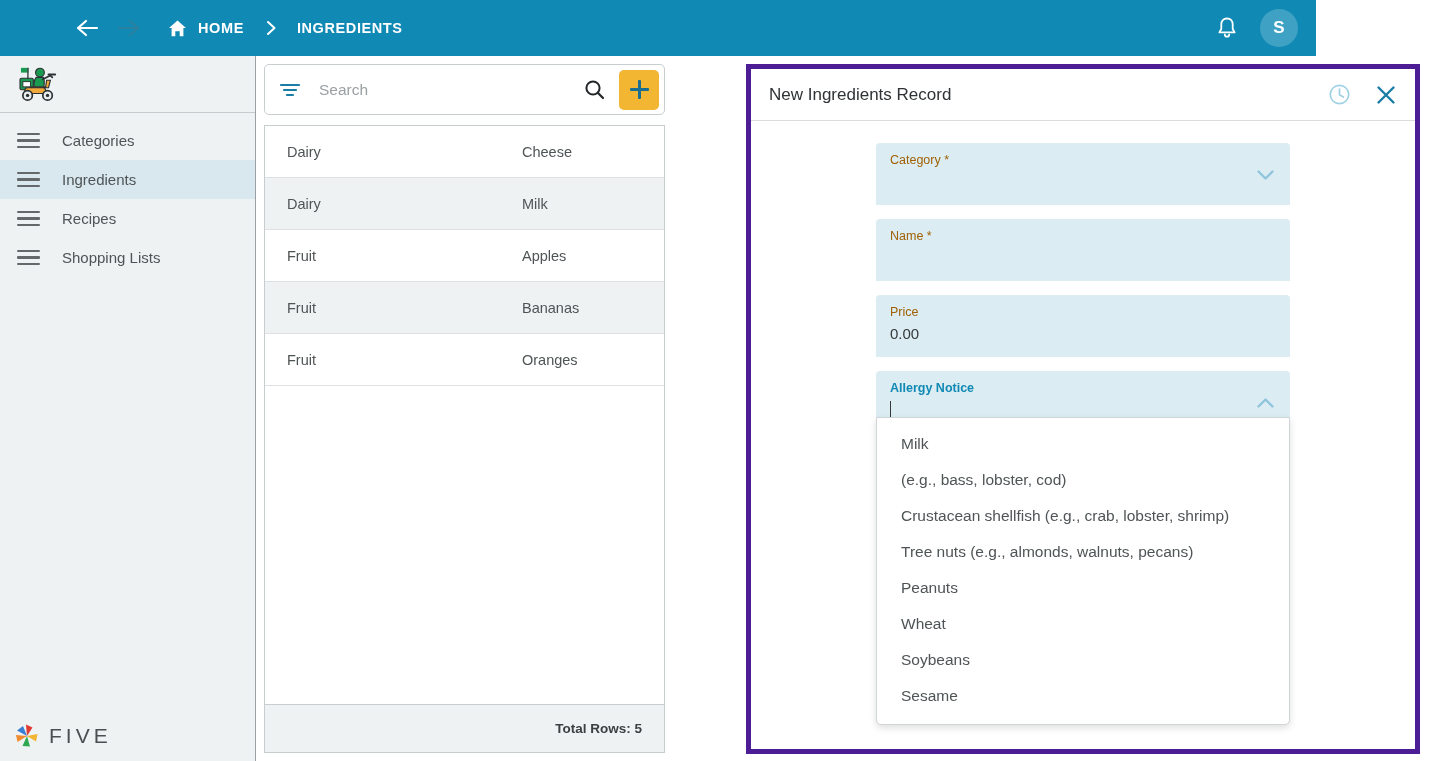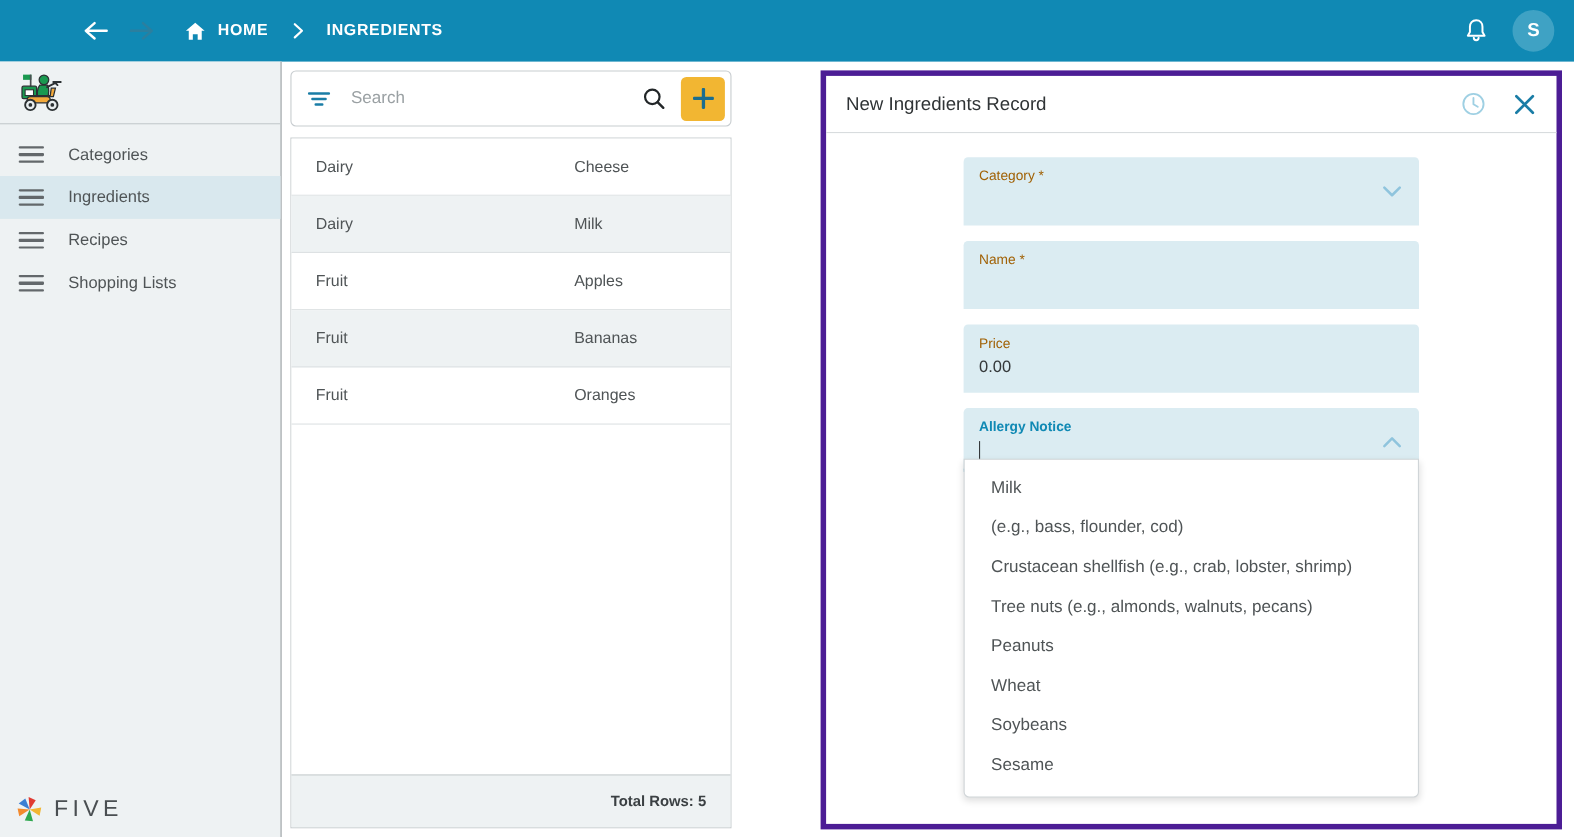--- a/index.html
+++ b/index.html
@@ -11,21 +11,21 @@
   }
   #app {
     position: relative;
     width: 1431px; height: 761px;
     background: #ffffff;
   }
 
   
   .topbar {
     position: absolute; left: 0; top: 0;
-    width: 1431px; height: 56px;
+    width: 1316px; height: 56px;
     background: #1089b4;
     display: flex; align-items: center;
     padding: 0 18px 0 22px;
   }
   .tb-icon {
     display: flex; align-items: center; justify-content: center;
     cursor: pointer;
   }
   .hamburger { width: 26px; height: 18px; display: flex; flex-direction: column;
                justify-content: space-between; margin-right: 26px; }
@@ -405,21 +405,21 @@
         <span class="caret"></span>
         <span class="chev">
           <svg width="17" height="11" viewBox="0 0 17 11">
             <path d="M1.5 8.5 L8.5 1.5 L15.5 8.5" fill="none" stroke="#8fc4dd" stroke-width="2.3" stroke-linecap="round" stroke-linejoin="round"></path>
           </svg>
         </span>
       </div>
 
       <div class="dropdown">
         <div class="dd-option">Milk</div>
-        <div class="dd-option">(e.g., bass, flounder, cod)</div>
+        <div class="dd-option">(e.g., bass, lobster, cod)</div>
         <div class="dd-option">Crustacean shellfish (e.g., crab, lobster, shrimp)</div>
         <div class="dd-option">Tree nuts (e.g., almonds, walnuts, pecans)</div>
         <div class="dd-option">Peanuts</div>
         <div class="dd-option">Wheat</div>
         <div class="dd-option">Soybeans</div>
         <div class="dd-option">Sesame</div>
       </div>
     </div>
   </div>
 

